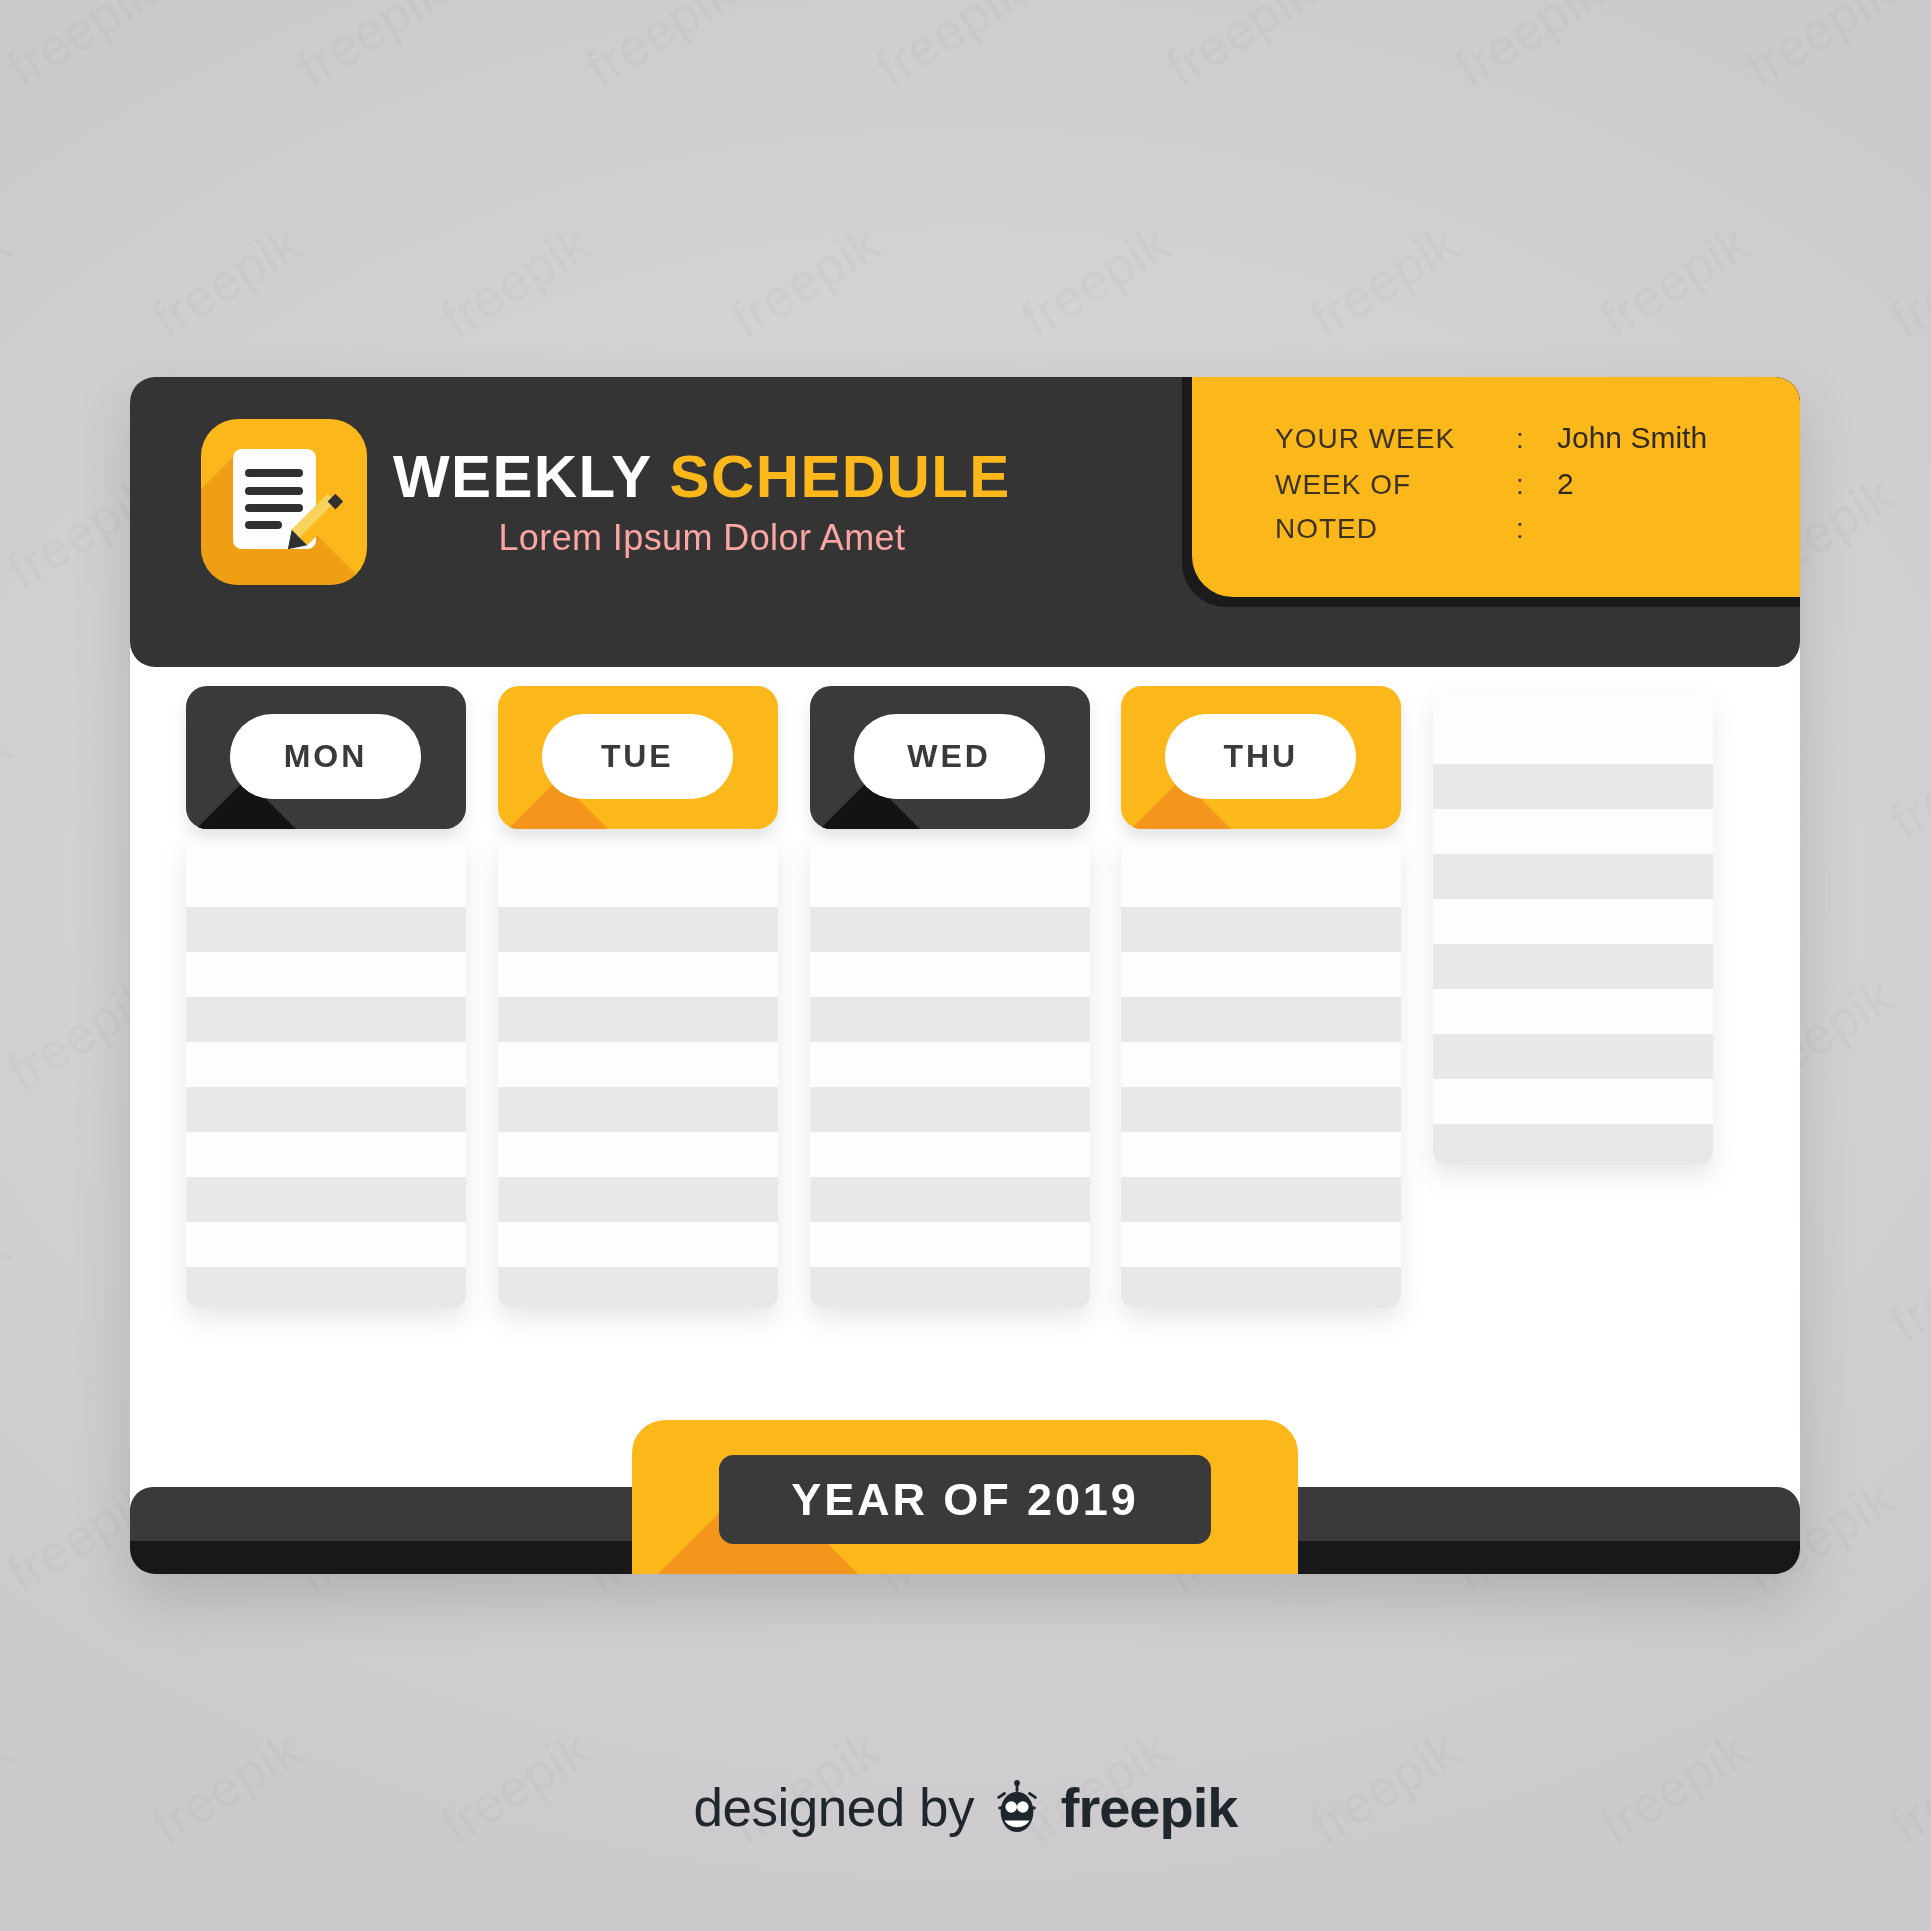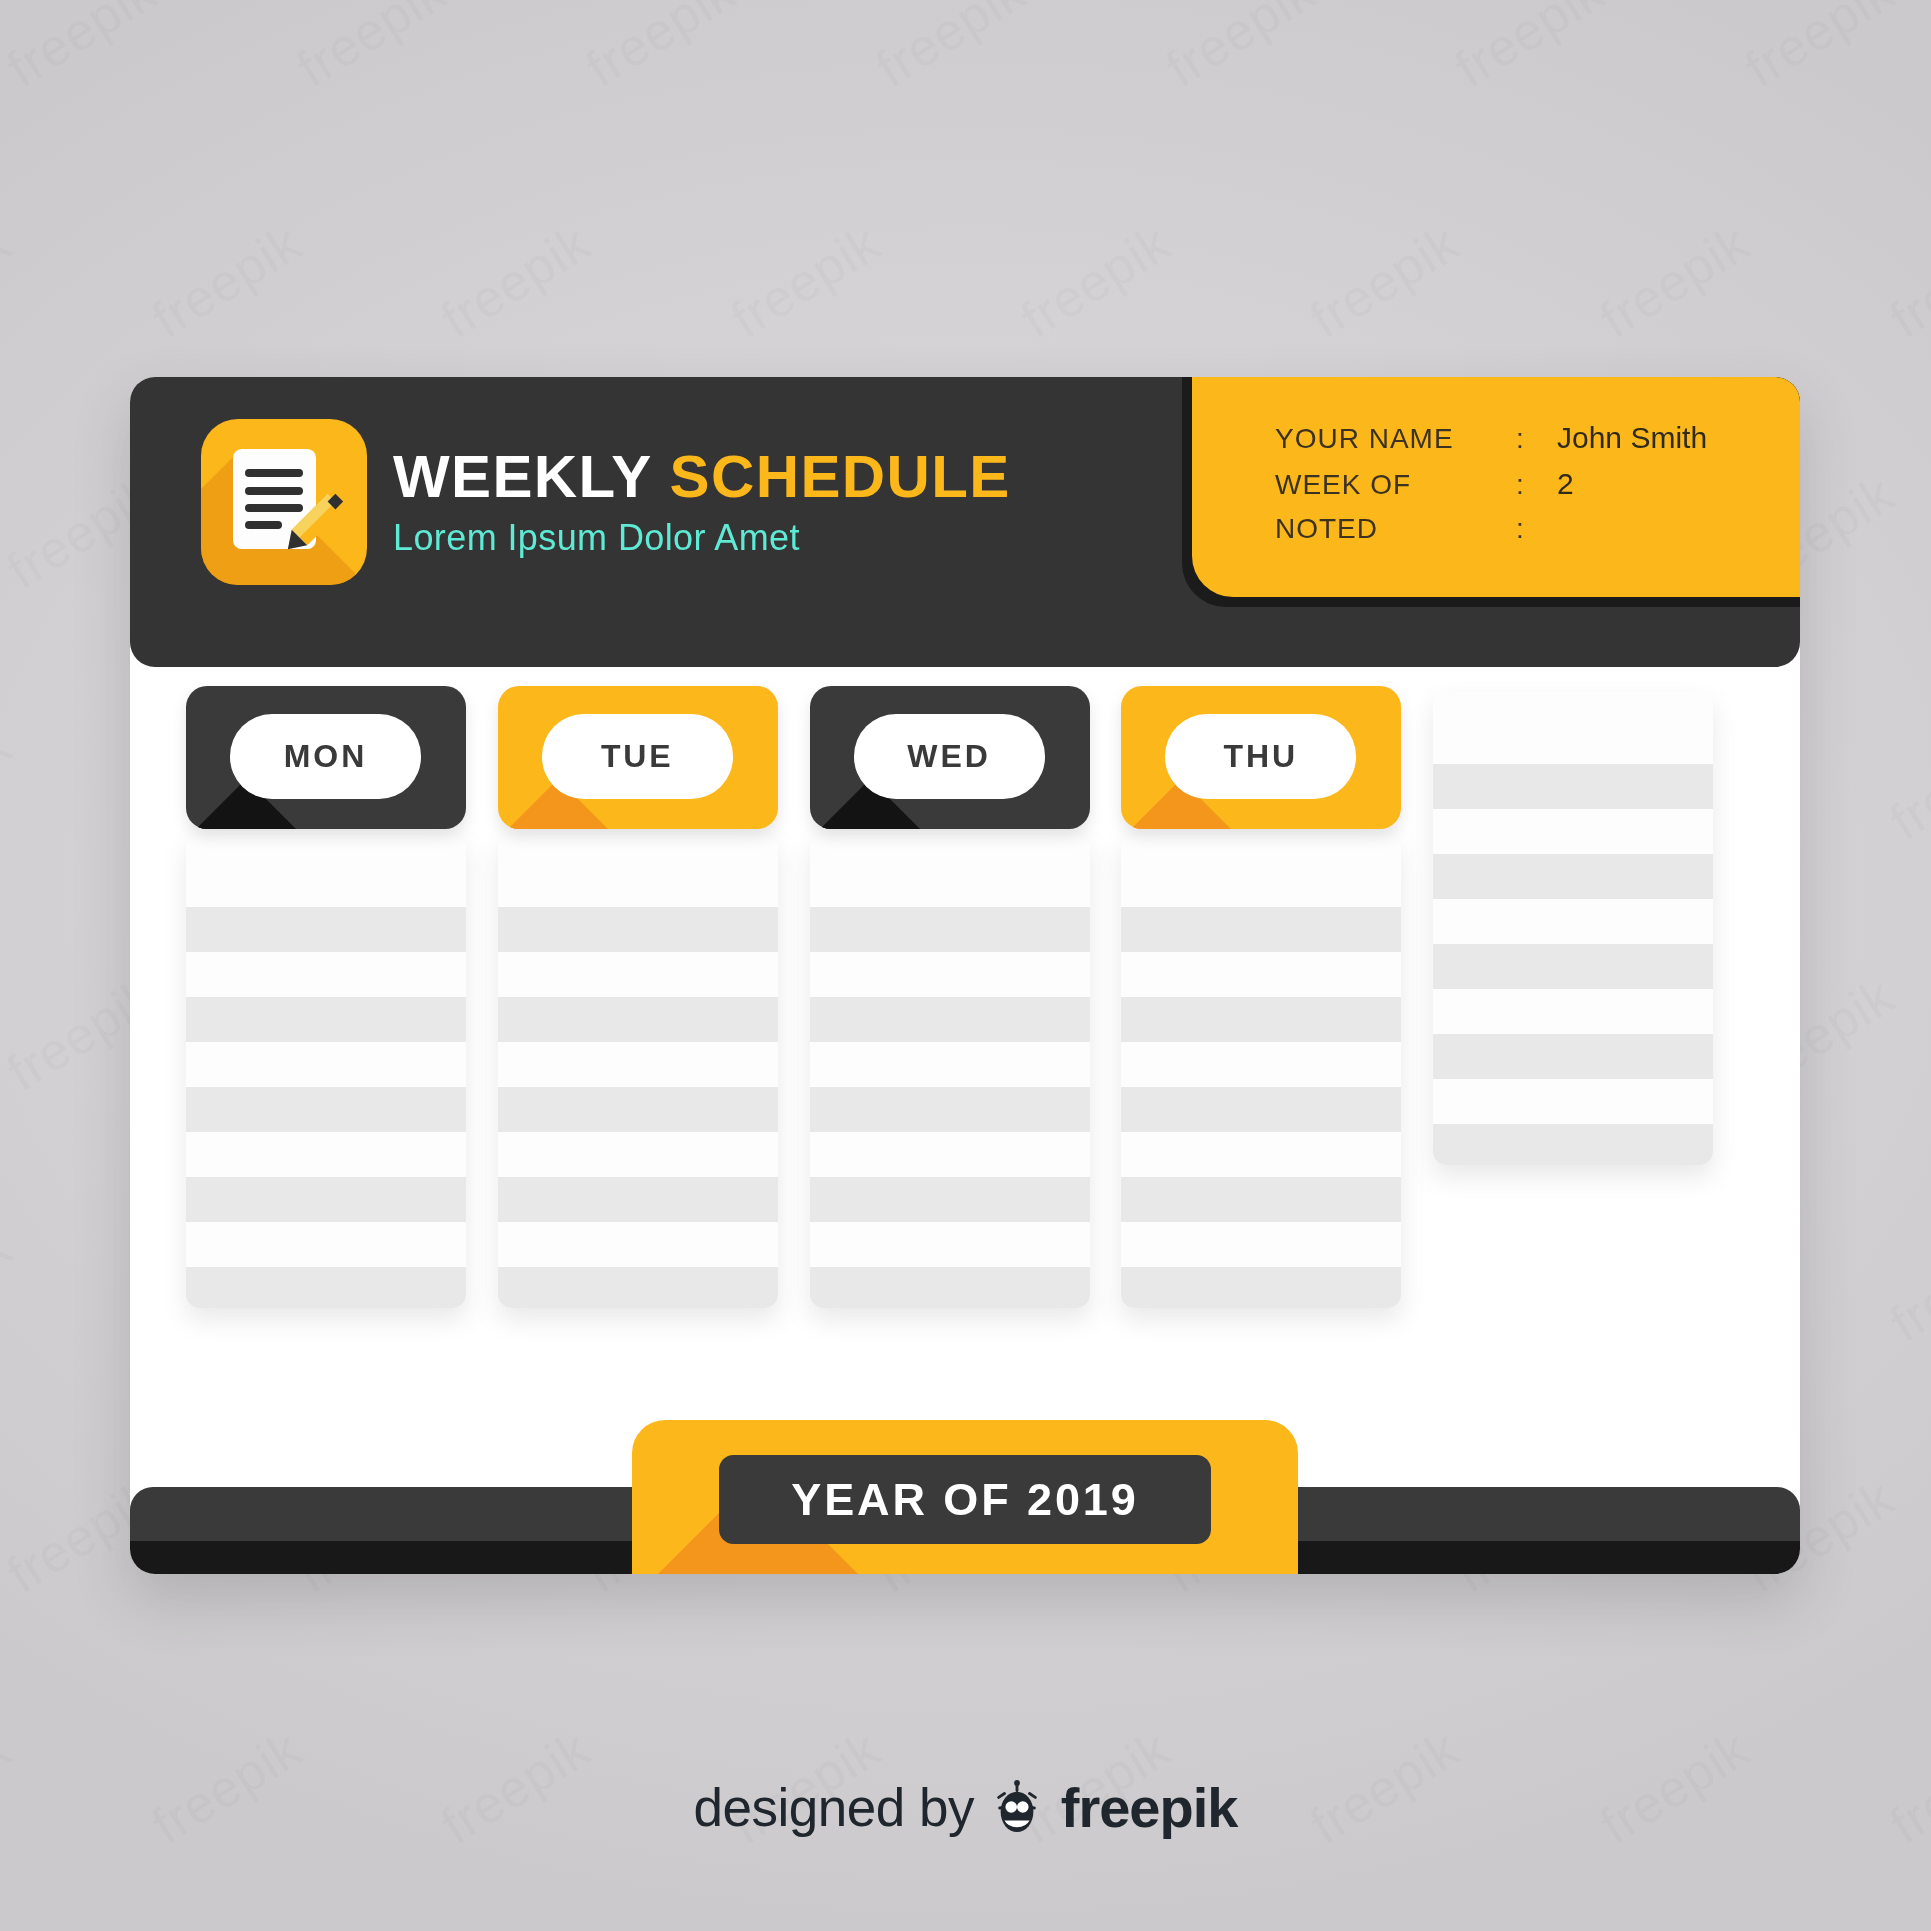--- a/index.html
+++ b/index.html
@@ -125,23 +125,24 @@
     letter-spacing: 1.4px;
     line-height: 1.05;
     color: #ffffff;
     white-space: nowrap;
   }
   .title .accent { color: #fcb71b; }
   .subtitle {
     margin-top: 9.7px;
     font-size: 36px;
     font-weight: 400;
-    color: #5eead4;
+    color: #fca5a5;
     letter-spacing: 0.4px;
     white-space: nowrap;
+    text-align: center;
   }
 
   
   .meta-shadow {
     position: absolute;
     right: 0;
     top: 0;
     width: 618px;
     height: 230px;
     background: #1b1b1b;
@@ -423,21 +424,21 @@
           <span class="accent">SCHEDULE</span>
         </div>
         <div class="subtitle">Lorem Ipsum Dolor Amet</div>
       </div>
 
     </div>
 
     <div class="meta-shadow"></div>
     <div class="meta-panel" id="meta-panel">
         <div class="meta-row">
-          <div class="meta-label">YOUR NAME</div>
+          <div class="meta-label">YOUR WEEK</div>
           <div class="meta-colon">:</div>
           <div class="meta-value">John Smith</div>
         </div>
         <div class="meta-row">
           <div class="meta-label">WEEK OF</div>
           <div class="meta-colon">:</div>
           <div class="meta-value">2</div>
         </div>
         <div class="meta-row">
           <div class="meta-label">NOTED</div>

